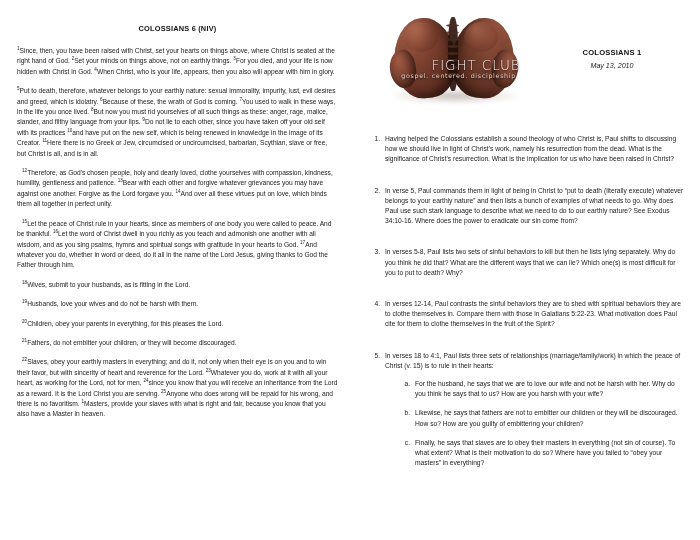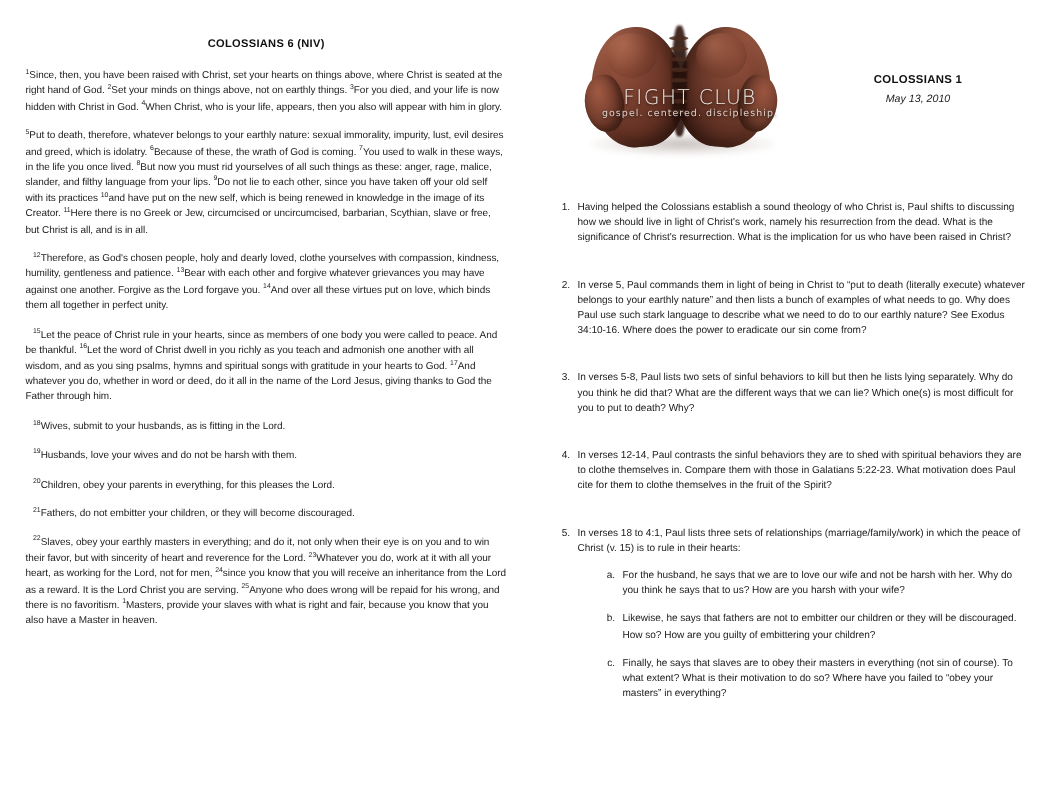--- a/index.html
+++ b/index.html
@@ -160,21 +160,21 @@
     position: absolute;
     width: 13px;
     height: 3px;
     background: #4a2a1d;
     border-radius: 50%;
     opacity: 0.85;
     left: 0;
   }
   .art-title {
     position: absolute;
-    left: 0;
+    left: 16px;
     top: 43px;
     width: 148px;
     text-align: center;
     color: #f2ece8;
     font-size: 13.5px;
     letter-spacing: 0.9px;
     text-shadow: 0 1px 2px rgba(20,8,4,0.75);
     font-family: "DejaVu Sans", sans-serif;
     font-weight: 300;
   }

